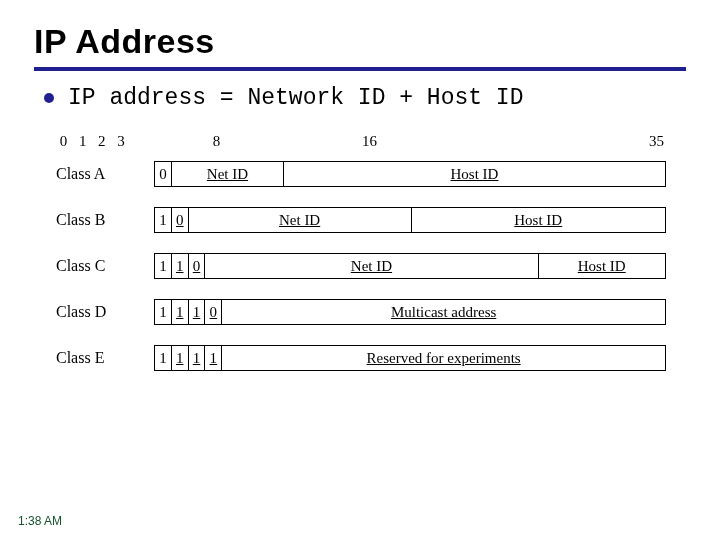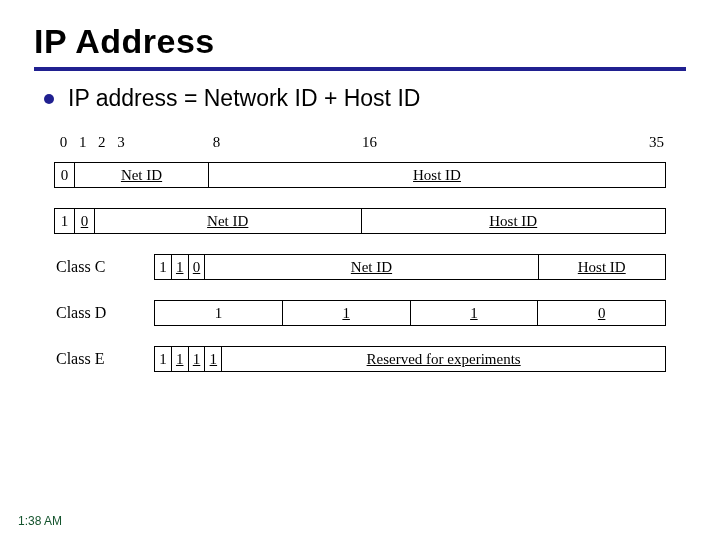--- a/index.html
+++ b/index.html
@@ -35,21 +35,21 @@
     margin-bottom: 22px;
   }
   .bullet-dot {
     width: 10px; height: 10px;
     background: #202090;
     border-radius: 50%;
     margin-right: 14px;
     flex: none;
   }
   .bullet-text {
-    font-family: Liberation Sans, sans-serif;
+    font-family: Liberation Mono, monospace;
     font-size: 23px;
   }
   .diagram {
     position: relative;
     width: 612px;
     margin-left: 20px;
     font-size: 16px;
   }
   .bitpos-row {
     display: flex;
@@ -128,28 +128,30 @@
         <span style="left:4.69%">1</span>
         <span style="left:7.81%">2</span>
         <span style="left:10.94%">3</span>
         <span style="left:26.56%">8</span>
         <span style="left:51.56%">16</span>
         <span style="left:98.44%">35</span>
       </div>
     </div>
 
     <div class="class-row">
+      <div class="class-label">Class A</div>
       <div class="bar">
         <div class="cell" style="flex:1">0</div>
         <div class="cell" style="flex:7">Net ID</div>
         <div class="cell" style="flex:24">Host ID</div>
       </div>
     </div>
 
     <div class="class-row">
+      <div class="class-label">Class B</div>
       <div class="bar">
         <div class="cell" style="flex:1">1</div>
         <div class="cell" style="flex:1">0</div>
         <div class="cell" style="flex:14">Net ID</div>
         <div class="cell" style="flex:16">Host ID</div>
       </div>
     </div>
 
     <div class="class-row">
       <div class="class-label">Class C</div>
@@ -162,20 +164,21 @@
       </div>
     </div>
 
     <div class="class-row">
       <div class="class-label">Class D</div>
       <div class="bar">
         <div class="cell" style="flex:1">1</div>
         <div class="cell" style="flex:1">1</div>
         <div class="cell" style="flex:1">1</div>
         <div class="cell" style="flex:1">0</div>
+        <div class="cell" style="flex:28">Multicast address</div>
       </div>
     </div>
 
     <div class="class-row">
       <div class="class-label">Class E</div>
       <div class="bar">
         <div class="cell" style="flex:1">1</div>
         <div class="cell" style="flex:1">1</div>
         <div class="cell" style="flex:1">1</div>
         <div class="cell" style="flex:1">1</div>

